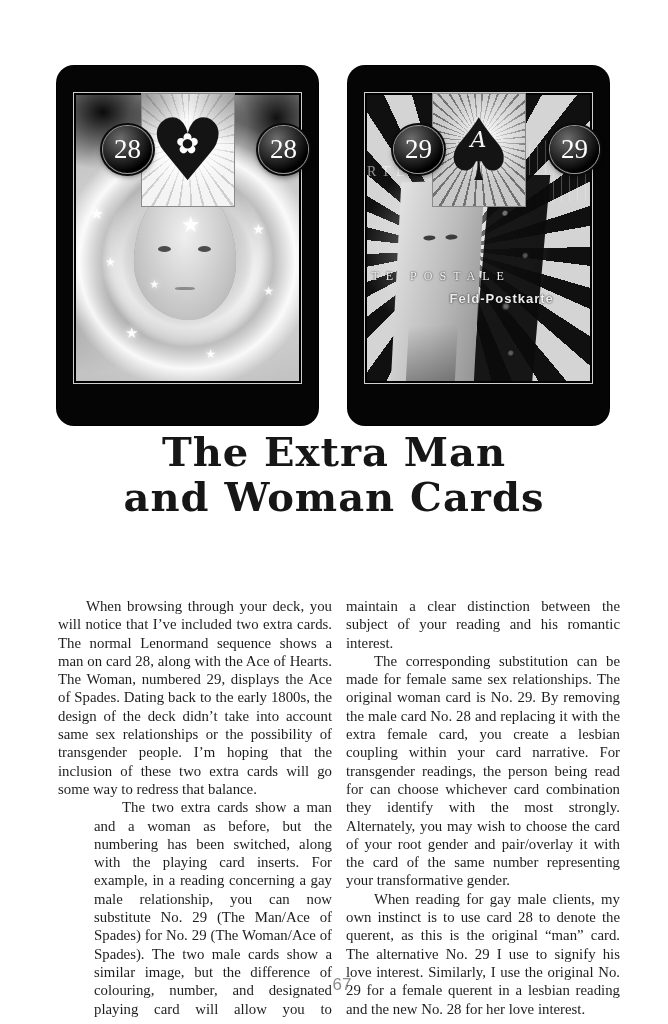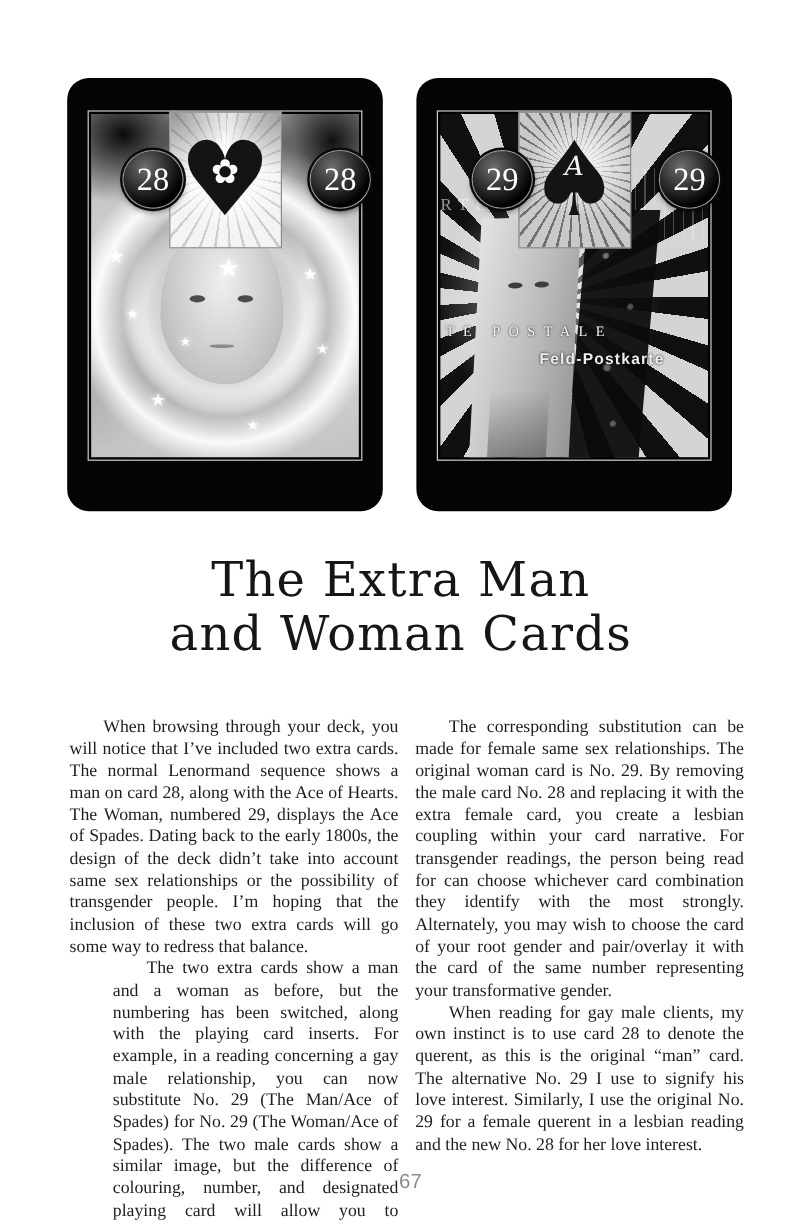--- a/index.html
+++ b/index.html
@@ -93,23 +93,23 @@
 
   
   .badge{position:absolute;top:33px;width:49px;height:47px;border-radius:50%;
         background:radial-gradient(circle at 36% 28%, #6e6e6e, #2c2c2c 42%, #000 72%);
         box-shadow:0 0 0 1px #999, 0 0 0 3px #0a0a0a, 0 3px 6px rgba(0,0,0,.7);
         color:#ffffff;font-family:"Liberation Serif",serif;font-size:27px;
         display:flex;align-items:center;justify-content:center;}
   .badge-left{left:29px;} .badge-right{left:185px;}
 
   
-  .title{position:absolute;top:462px;left:0;right:0;text-align:center;
+  .title{position:absolute;top:430px;left:0;right:0;text-align:center;
         font-family:"DejaVu Serif",serif;font-size:40px;line-height:1.12;color:#161616;
-        letter-spacing:1px;font-weight:normal;margin:0;}
+        letter-spacing:1px;font-weight:bold;margin:0;}
 
   
   .columns{position:absolute;top:597px;left:58px;width:562px;display:flex;gap:14px;}
   .col{width:274px;font-size:14.8px;line-height:18.3px;text-align:justify;color:#1d1d1d;}
   .col p{margin:0;}
   .col p.indent{text-indent:28px;}
   .col p.cont{text-align-last:justify;margin-left:36px;}
 
   
   .folio{position:absolute;top:975px;left:0;right:0;text-align:center;color:#8c8c8c;
@@ -174,20 +174,21 @@
     <span>The Extra Man</span><br>
     <span>and Woman Cards</span>
   </h1>
 
   <div class="columns">
     <div class="col">
       <p class="indent">When browsing through your deck, you will notice that I’ve included two extra cards. The normal Lenormand sequence shows a man on card 28, along with the Ace of Hearts. The Woman, numbered 29, displays the Ace of Spades. Dating back to the early 1800s, the design of the deck didn’t take into account same sex relationships or the possibility of transgender people. I’m hoping that the inclusion of these two extra cards will go some way to redress that balance.</p>
       <p class="indent cont">The two extra cards show a man and a woman as before, but the numbering has been switched, along with the playing card inserts. For example, in a reading concerning a gay male relationship, you can now substitute No. 29 (The Man/Ace of Spades) for No. 29 (The Woman/Ace of Spades). The two male cards show a similar image, but the difference of colouring, number, and designated playing card will allow you to</p>
     </div>
     <div class="col">
+      <p>maintain a clear distinction between the subject of your reading and his romantic interest.</p>
       <p class="indent">The corresponding substitution can be made for female same sex relationships. The original woman card is No. 29. By removing the male card No. 28 and replacing it with the extra female card, you create a lesbian coupling within your card narrative. For transgender readings, the person being read for can choose whichever card combination they identify with the most strongly. Alternately, you may wish to choose the card of your root gender and pair/overlay it with the card of the same number representing your transformative gender.</p>
       <p class="indent">When reading for gay male clients, my own instinct is to use card 28 to denote the querent, as this is the original “man” card. The alternative No. 29 I use to signify his love interest. Similarly, I use the original No. 29 for a female querent in a lesbian reading and the new No. 28 for her love interest.</p>
     </div>
   </div>
 
   <div class="folio">67</div>
 
 </div>
 
 </body></html>

